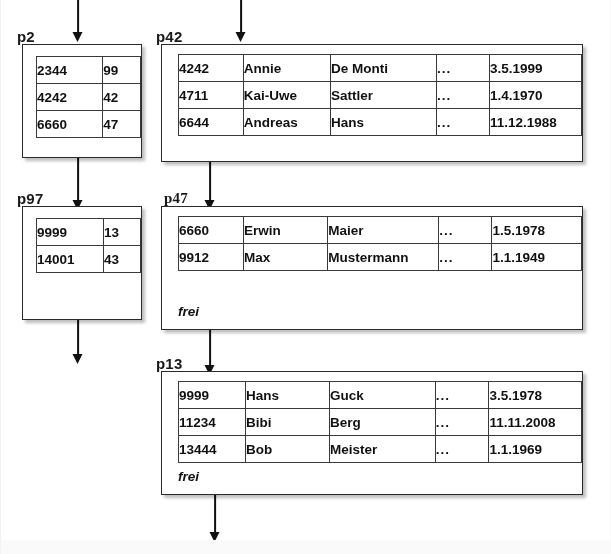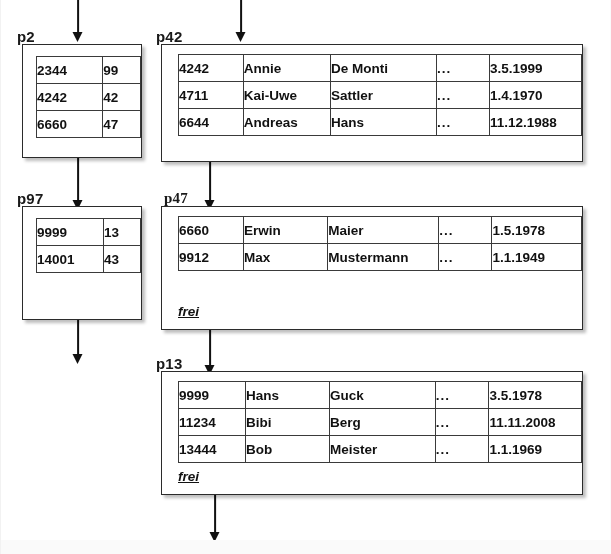--- a/index.html
+++ b/index.html
@@ -81,21 +81,20 @@
   .leaf-table td.c4 { width: 97px; }
 
   .dots { letter-spacing: 1px; }
 
   .frei {
     position: absolute;
     font-size: 13.5px;
     font-style: italic;
     font-weight: 600;
     color: #111111;
-    text-decoration: underline;
   }
 
   
   .arrow {
     position: absolute;
     width: 0;
   }
   .arrow .shaft {
     position: absolute;
     left: 0;

